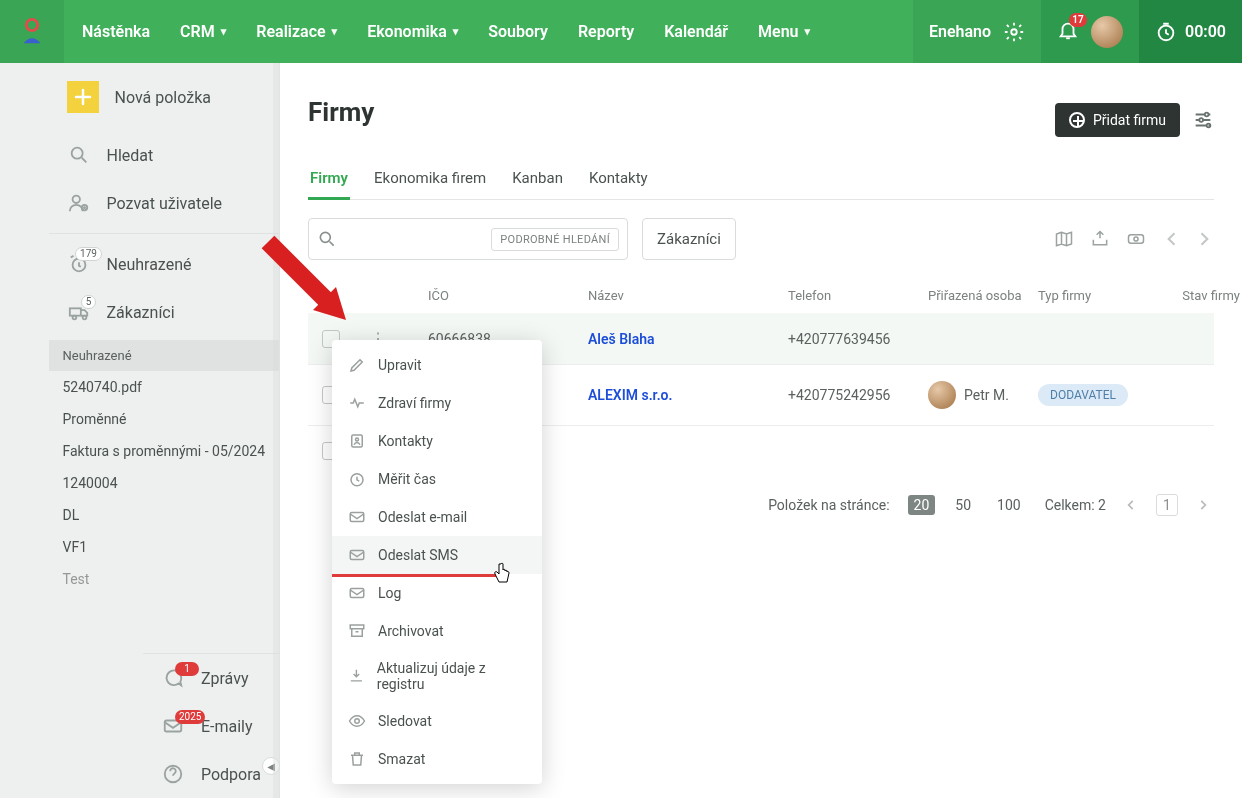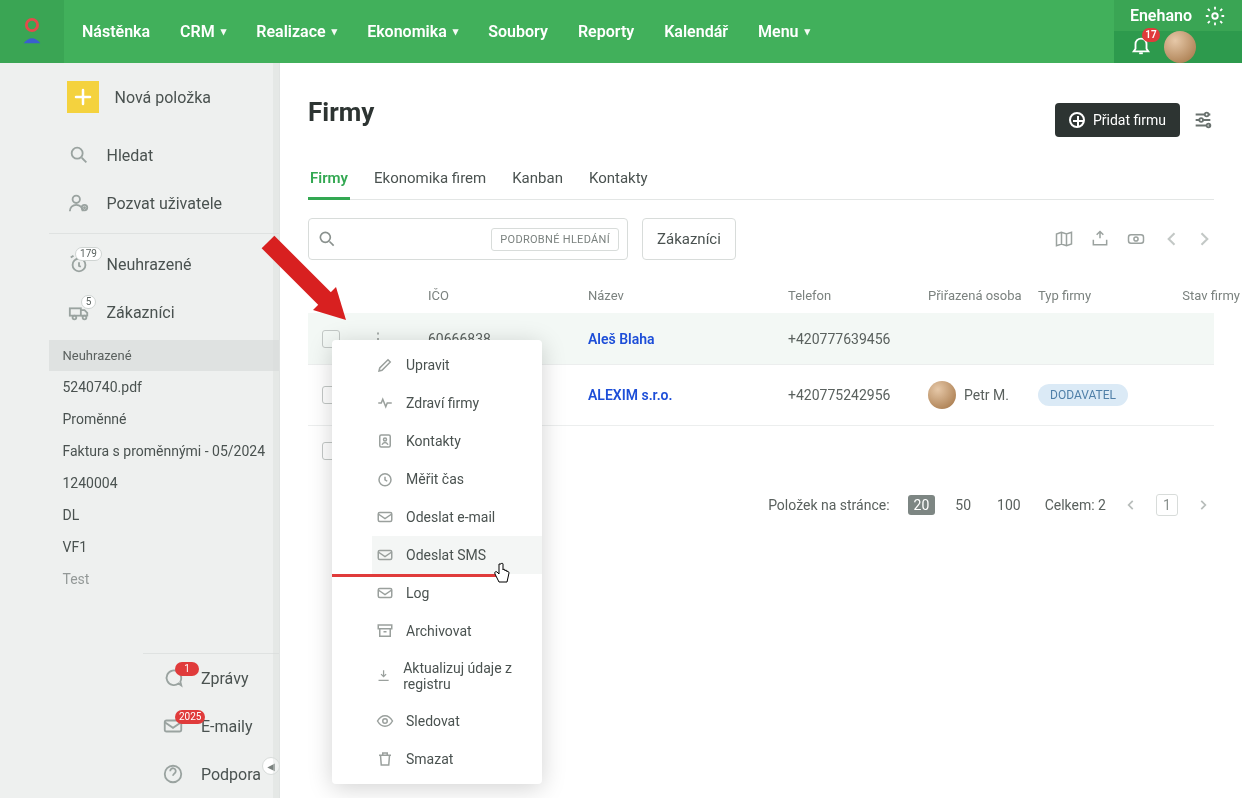--- a/index.html
+++ b/index.html
@@ -4,21 +4,21 @@
 <style>
   * { margin: 0; padding: 0; box-sizing: border-box; font-family: -apple-system, BlinkMacSystemFont, "Segoe UI", Roboto, sans-serif; }
   body { width:1242px; height:798px; overflow:hidden; background:#fff; color:#333; }
   
   .topbar { display:flex; align-items:center; height:63px; background:#41b05b; color:#fff; }
   .topbar .logo { width:64px; height:63px; display:flex; align-items:center; justify-content:center; background:#3aa554; }
   .topbar .logo svg { width:28px; height:28px; }
   .topnav { display:flex; align-items:center; gap:30px; margin-left:18px; height:100%; }
   .topnav-item { display:flex; align-items:center; gap:6px; font-size:16px; font-weight:600; cursor:pointer; height:100%; }
   .topnav-item .chev { font-size:11px; opacity:0.95; }
-  .topbar-right { margin-left:auto; display:flex; height:100%;flex-direction:column; }
+  .topbar-right { margin-left:auto; display:flex; height:100%; }
   .right-block { height:100%; display:flex; align-items:center; padding:0 16px; gap:12px; background:#3aa554; color:#fff; font-weight:600; cursor:pointer; }
   .right-block.alt { background:#2d9a4d; }
   .right-block.timer { background:#228743; gap:8px; font-variant-numeric:tabular-nums; }
   .bell-wrap { position:relative; }
   .bell-wrap .badge { position:absolute; top:-6px; right:-8px; background:#e03b3b; color:#fff; font-size:10px; line-height:14px; min-width:18px; text-align:center; border-radius:8px; padding:0 3px; }
   .avatar { width:32px; height:32px; border-radius:50%; background:radial-gradient(circle at 35% 30%,#e6c8a8,#a07040); }
   .gear, .bell, .clk { width:22px; height:22px; }
   
   .shell { display:flex; height:calc(798px - 63px); }
   .sidebar { width:280px; background:#eef0ef; display:flex; flex-direction:column; position:relative; border-right:1px solid #e0e3e2;align-items:flex-end; }
@@ -71,21 +71,21 @@
   .person { display:flex; align-items:center; gap:8px; }
   .mini-av { width:28px;height:28px;border-radius:50%; background:radial-gradient(circle at 35% 30%,#e6c8a8,#a07040); }
   
   .tfoot { display:flex; align-items:center; justify-content:flex-end; gap:18px; padding:16px 4px; font-size:14px; color:#5a615e; margin-top:2px; }
   .pgsizes { display:flex; gap:14px; }
   .pgs { padding:2px 6px; cursor:pointer; border-radius:3px; }
   .pgs.active { background:#7d8683; color:#fff; }
   .pgbtn { width:22px;height:22px; display:flex; align-items:center; justify-content:center; border:1px solid #d8dcda; border-radius:3px; color:#8a918e; cursor:pointer; }
   
   .ctx { position:fixed; left:332px; top:340px; width:210px; background:#fff; border-radius:4px; box-shadow:0 4px 24px rgba(0,0,0,0.18); padding:6px 0; z-index:50; }
-  .ctx-item { display:flex; align-items:center; gap:12px; padding:10px 4px; font-size:14px; color:#4a5250; cursor:pointer;margin-left:40px; }
+  .ctx-item { display:flex; align-items:center; gap:12px; padding:10px 16px; font-size:14px; color:#4a5250; cursor:pointer; }
   .ctx-item.hl { background:#f4f6f5; position:relative; }
   .ctx-item .ci { width:18px;height:18px; color:#9aa09d; }
   .underline-red { position:absolute; left:332px; top:574px; width:164px; height:3px; background:#e03b3b; z-index:51; }
   .cursor-hand { position:fixed; left:494px; top:560px; z-index:52; font-size:18px; transform:translate(-2px, 2px);}
   
   .big-arrow { position:fixed; left:258px; top:232px; z-index:40; }
   .big-arrow svg { width:100px; height:100px; }
   
   .collapse-btn { position:absolute; right:-1px; top:694px; width:18px; height:18px; background:#fff; border-radius:50%; border:1px solid #d8dcda; display:flex; align-items:center; justify-content:center; color:#7b827f; font-size:10px; cursor:pointer; }
 </style>
@@ -139,20 +139,27 @@
     </div>
     <div class="right-block alt">
       <span class="bell-wrap">
         <svg class="bell" viewBox="0 0 24 24" fill="none" stroke="#fff" stroke-width="2">
             <path d="M18 16v-5a6 6 0 10-12 0v5l-2 3h16z"></path>
             <path d="M10 21h4"></path>
           </svg>
         <span class="badge">17</span>
       </span>
       <span class="avatar"></span>
+    </div>
+    <div class="right-block timer">
+      <svg class="clk" viewBox="0 0 24 24" fill="none" stroke="#fff" stroke-width="2">
+          <circle cx="12" cy="13" r="8"></circle>
+          <path d="M12 9v4l3 2M9 3h6"></path>
+        </svg>
+      <span>00:00</span>
     </div>
   </div>
 </div>
 
 <div class="shell">
 
   <div class="sidebar">
     <div class="sidebar-inner">
       <div class="sb-item big new">
         <span class="iconbox">

